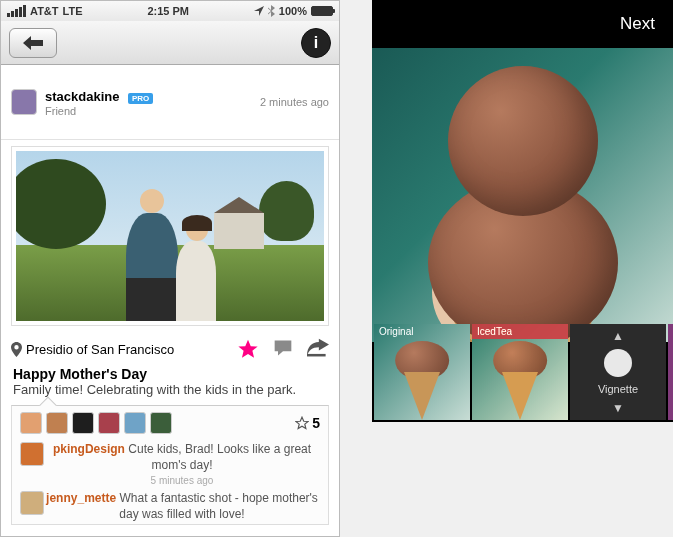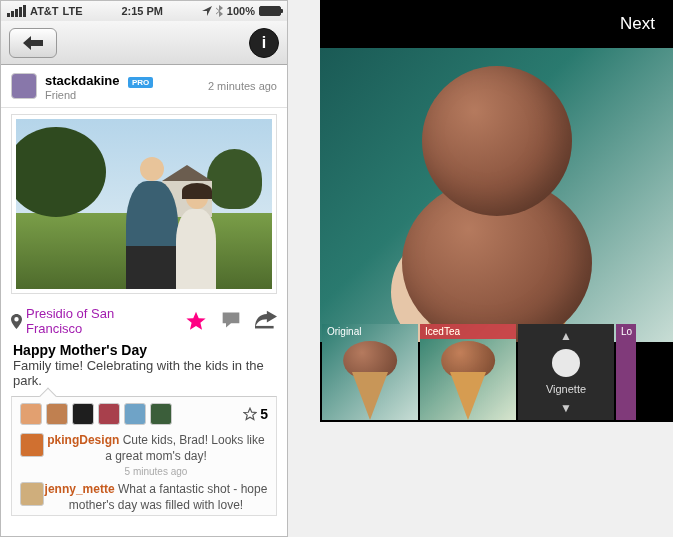--- a/index.html
+++ b/index.html
@@ -8,21 +8,21 @@
     background: #f0f0f0;
     width: 673px;
     height: 537px;
     display: flex;
     gap: 32px;
     padding: 0;
   }
 
   
   .phone-left {
-    width: 288px;
+    width: 340px;
     height: 537px;
     background: #fff;
     border: 1px solid #bbb;
     position: relative;
     overflow: hidden;
   }
   .status-bar {
     height: 20px;
     background: linear-gradient(#f8f8f8,#e8e8e8);
     display: flex;
@@ -66,21 +66,21 @@
     width:30px;height:30px;border-radius:15px;
     background:#222; color:#fff; font-weight:700; font-size:16px;
     display:flex;align-items:center;justify-content:center;
     border:1px solid #111;
   }
   .logo { display:flex; gap:4px; font-size:22px; font-weight:700; letter-spacing:-0.5px;}
   .logo .blue{color:#0063dc}
   .logo .pink-dot{color:#ff0084}
 
   .post-header {
-    display:flex; align-items:center; padding:6px 10px; gap:8px;
+    display:flex; align-items:center; padding:22px 10px; gap:8px;
     border-bottom:1px solid #e2e2e2;
   }
   .avatar {
     width:26px;height:26px;border-radius:4px;background:#87a;border:1px solid #ccc;
   }
   .post-user { font-weight:700; font-size:13px; }
   .pro-badge { background:#379fea; color:#fff; font-size:8px; font-weight:700; padding:1px 4px; border-radius:2px; margin-left:4px;}
   .post-sub { font-size:11px; color:#888; }
   .post-time { margin-left:auto; font-size:11px; color:#888; }
 
@@ -96,21 +96,21 @@
   .house::before { content:""; position:absolute; top:-16px; left:0; border-left:25px solid transparent; border-right:25px solid transparent; border-bottom:16px solid #6b5d4f; }
   .kid { position:absolute; bottom:0; border-radius:40% 40% 0 0;}
   .kid.boy { left:110px; width:52px; height:108px; background:linear-gradient(#3a6072 0%,#3a6072 60%,#2b2b2b 60%);}
   .kid.boy::before { content:""; position:absolute; top:-24px; left:14px; width:24px; height:24px; border-radius:50%; background:#e8c49a;}
   .kid.girl { left:160px; width:40px; height:80px; background:#e8e4da;}
   .kid.girl::before { content:""; position:absolute; top:-22px; left:10px; width:22px; height:22px; border-radius:50%; background:#e8c49a;}
   .kid.girl::after { content:""; position:absolute; top:-26px; left:6px; width:30px; height:16px; border-radius:50% 50% 0 0; background:#3a2a1e;}
 
   .photo-actions {
     display:flex; align-items:center; padding:6px 10px 4px; gap:12px;
-    font-size:13px; color:#a21caf;
+    font-size:13px; color:#000000;
   }
   .loc { display:flex; align-items:center; gap:4px; flex:1;}
   .action-icons { display:flex; gap:14px; font-size:20px;}
   .star-icon { color:#ff0084;}
   .comment-icon { color:#888;}
   .share-icon { color:#555;}
 
   .photo-title { padding:2px 12px 0; font-size:14px; font-weight:700; }
   .photo-desc  { padding:0 12px 8px; font-size:13px; color:#444; }
 

